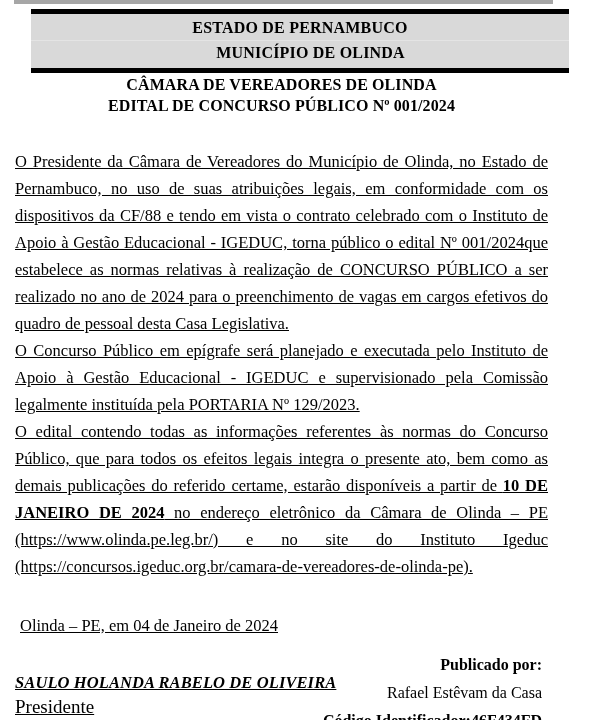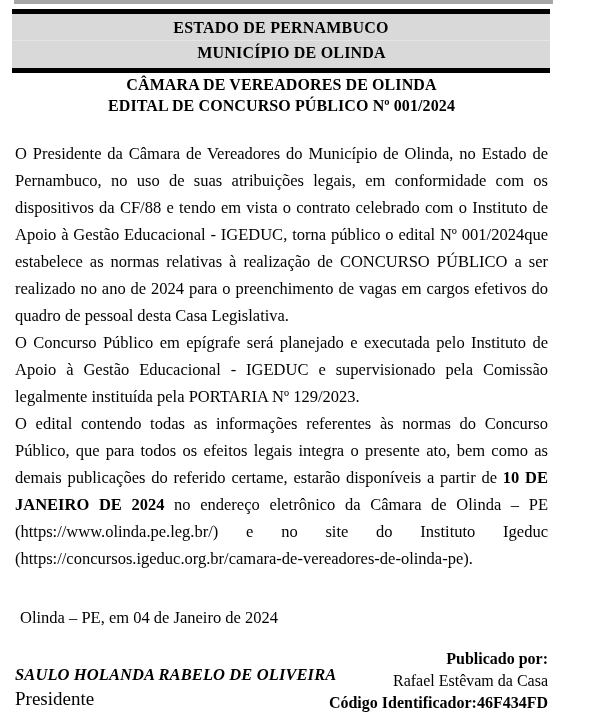--- a/index.html
+++ b/index.html
@@ -30,21 +30,21 @@
     left: 14px;
     top: 0px;
     width: 539px;
     height: 4px;
     background: #a6a6a6;
   }
 
   
   .header-box {
     position: absolute;
-    left: 12px;
+    left: 31px;
     top: 9px;
     width: 538px;
     border-top: 5px solid #000000;
     border-bottom: 5px solid #000000;
     background: #d9d9d9;
     box-sizing: border-box;
   }
   .header-line {
     text-align: center;
     font-weight: bold;
@@ -78,22 +78,23 @@
     font-size: 16px;
     line-height: 21px;
     margin: 0;
     letter-spacing: 0.1px;
   }
 
   
   .body-block {
     position: absolute;
     left: 15px;
-    top: 140px;
+    top: 148px;
     width: 533px;
+    text-decoration: underline;
   }
   .para {
     margin: 0;
     font-size: 16.5px;
     line-height: 27px;
     text-align: justify;
     text-justify: inter-word;
     hyphens: none;
   }
   .para b { font-weight: bold; }
@@ -125,21 +126,21 @@
 
   
   .footer-block {
     position: absolute;
     right: 57px;
     top: 648px;
     width: 491px;
     text-align: right;
   }
   .footer-line {
-    margin: 0;
+    margin: 6px;
     font-size: 16px;
     line-height: 22px;
   }
   .footer-line.bold { font-weight: bold; }
   .footer-line .lbl { font-weight: bold; }
   .footer-line .val { font-weight: bold; }
 </style>
 </head>
 <body>
 

